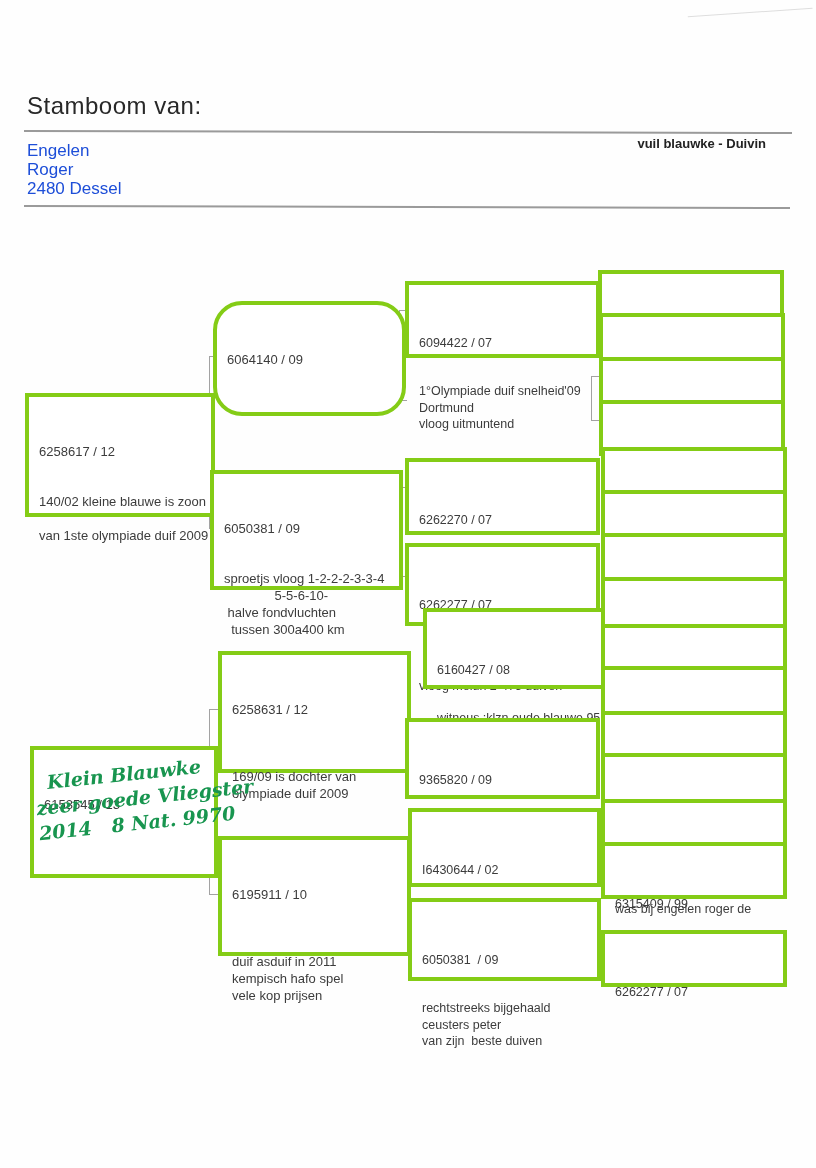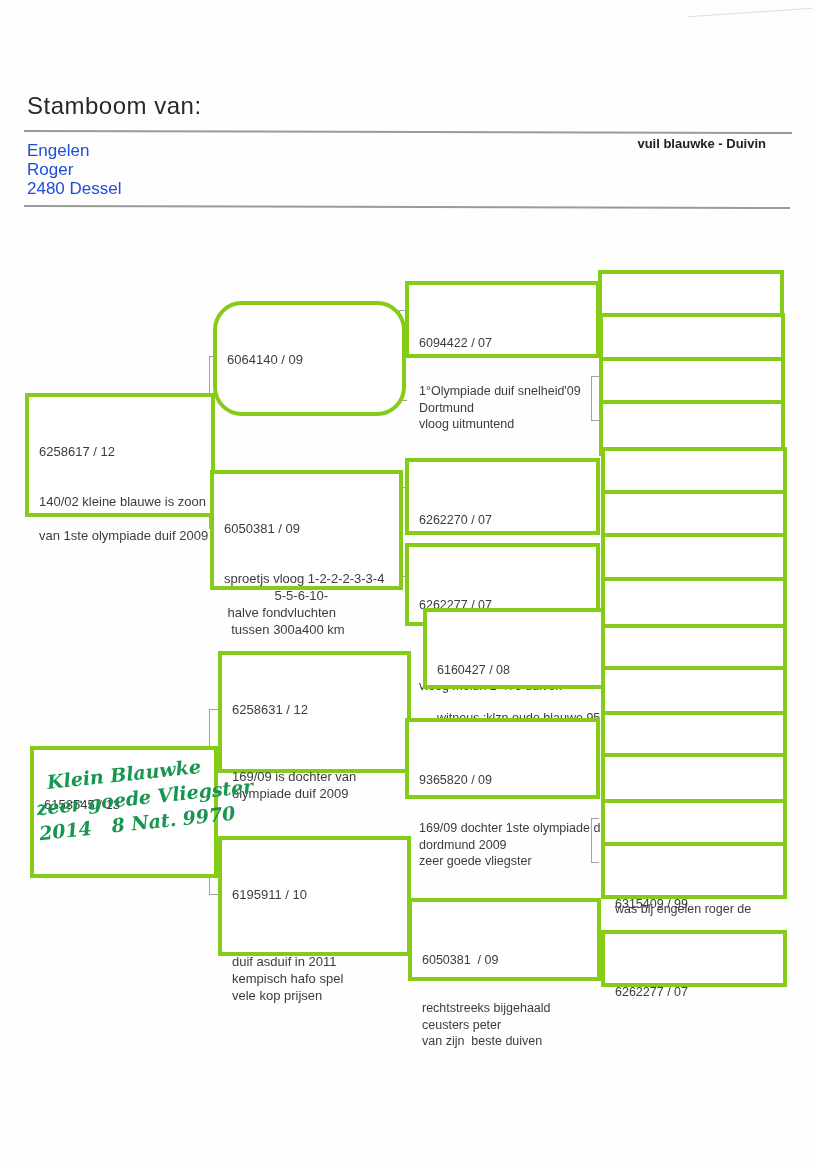--- a/index.html
+++ b/index.html
@@ -127,20 +127,26 @@
     <span class="descline">witneus :klzn oude blauwe 95
         achtterkleindochter
 olieman v.de veken jos Retie</span>
   </div>
   <div class="pbox" style="left:405px; top:718px; width:173px; height:53px;">
     <span class="ringline">9365820 / 09</span>
     <span class="descline">169/09 dochter 1ste olympiade duif
 dordmund 2009
 zeer goede vliegster</span>
   </div>
+  <div class="pbox" style="left:408px; top:808px; width:171px; height:51px;">
+    <span class="ringline">I6430644 / 02</span>
+    <span class="descline">zeer goede vlieger
+vloog 11 nat.bourges
+17 nat.limoges</span>
+  </div>
   <div class="pbox" style="left:408px; top:898px; width:171px; height:55px;">
     <span class="ringline">6050381  / 09</span>
     <span class="descline">rechtstreeks bijgehaald
 ceusters peter
 van zijn  beste duiven</span>
   </div>
 
   <div class="pbox" style="left:598px; top:270px; width:164px; height:29px;">
     <span class="ringline">6315937 / 99</span>
     <span class="descline">vader 1ste olympiade Dormund</span>

